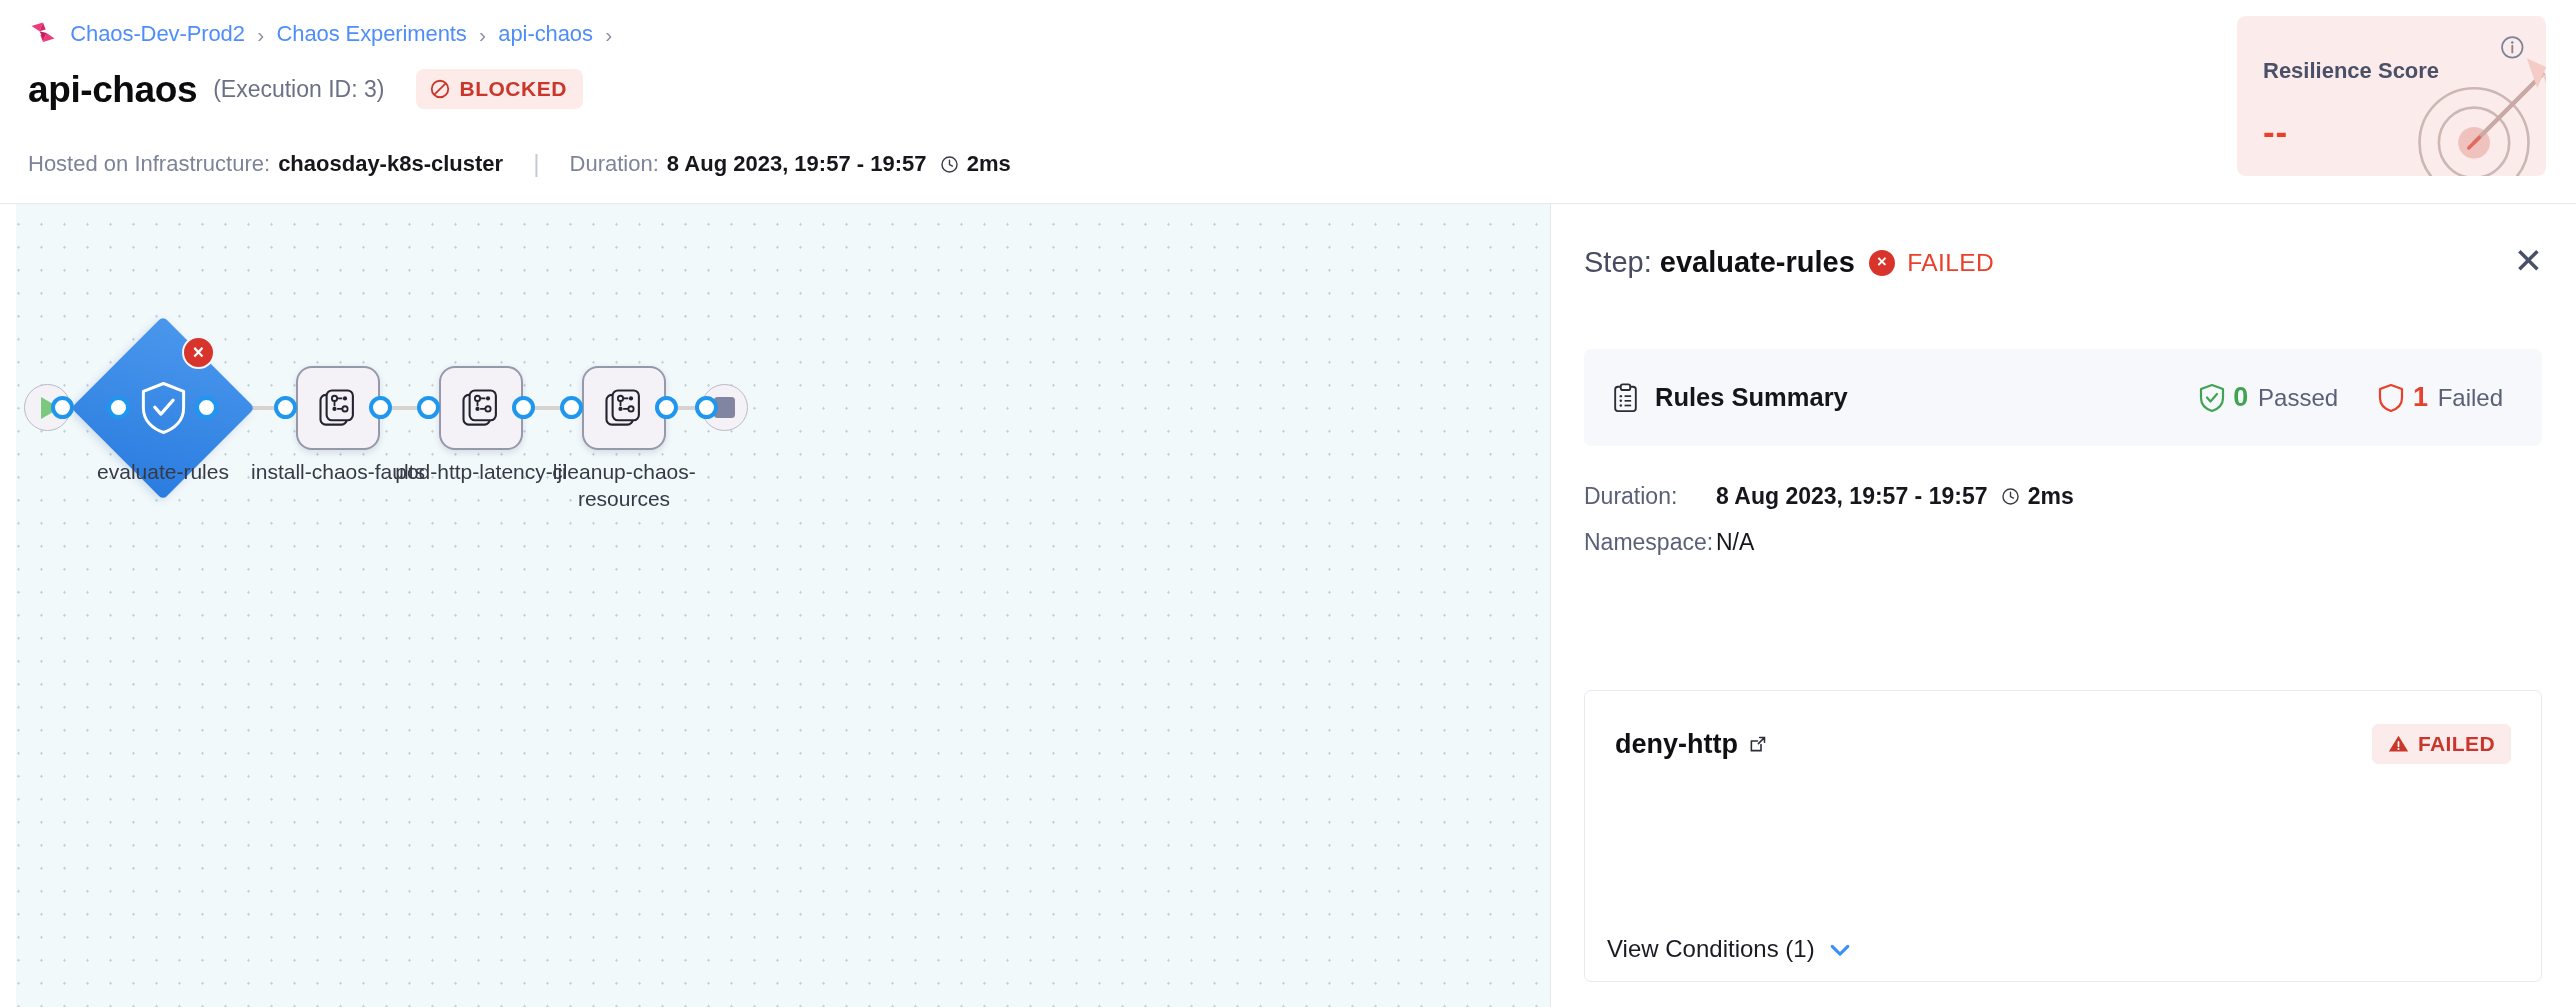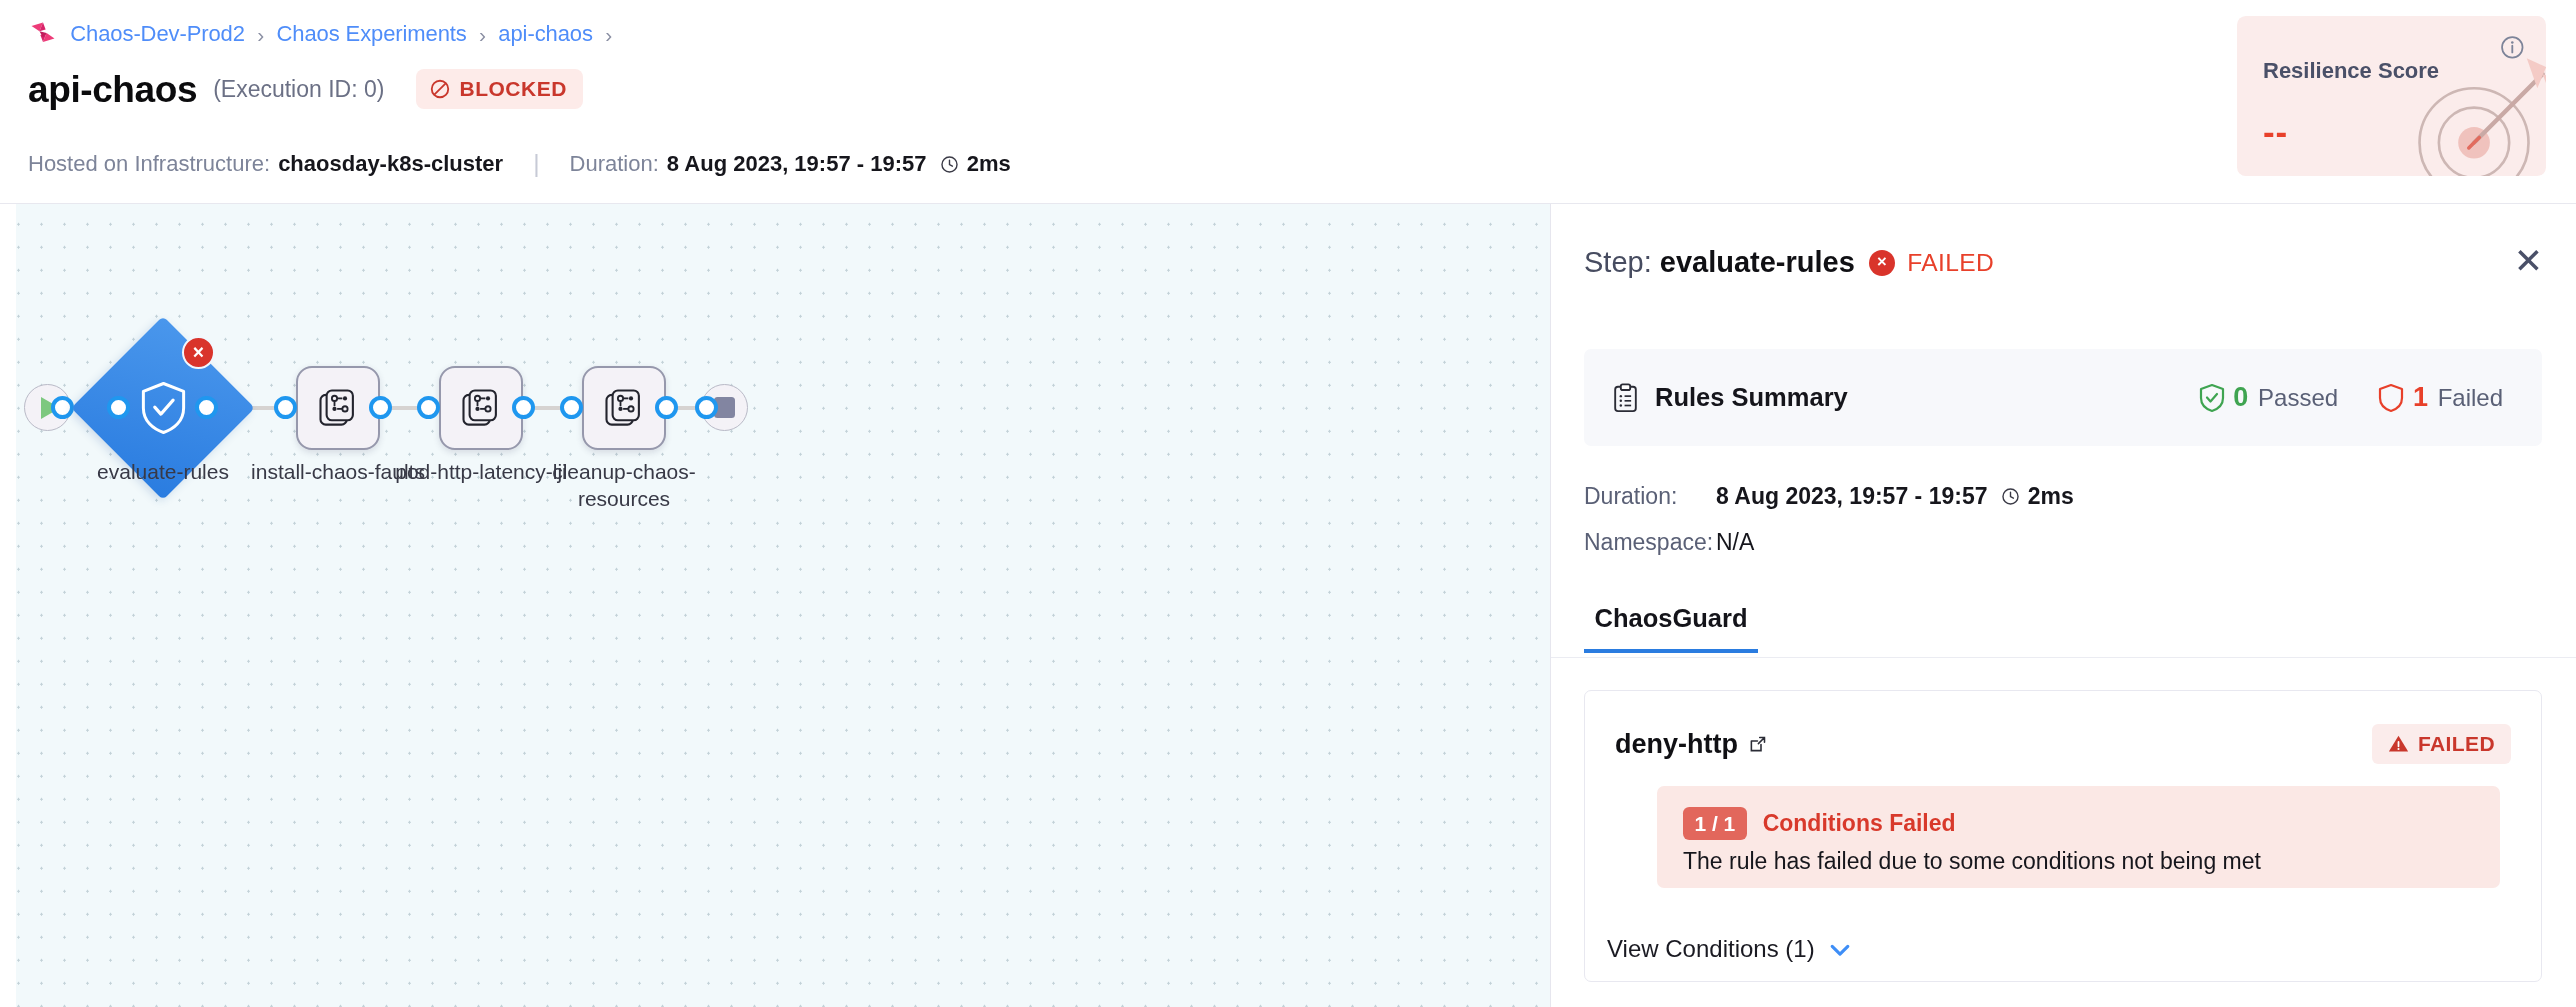--- a/index.html
+++ b/index.html
@@ -296,21 +296,21 @@
       <a class="bc-link" href="#">Chaos-Dev-Prod2</a>
       <span class="bc-sep">›</span>
       <a class="bc-link" href="#">Chaos Experiments</a>
       <span class="bc-sep">›</span>
       <a class="bc-link" href="#">api-chaos</a>
       <span class="bc-sep">›</span>
     </div>
 
     <div class="title-row">
       <span class="page-title">api-chaos</span>
-      <span class="exec-id">(Execution ID: 0)</span>
+      <span class="exec-id">(Execution ID: 3)</span>
       <span class="blocked-badge">
         <svg width="22" height="22" viewBox="0 0 24 24">
           <circle cx="12" cy="12" r="9" fill="none" stroke="#c9372c" stroke-width="2"></circle>
           <line x1="5.8" y1="18.2" x2="18.2" y2="5.8" stroke="#c9372c" stroke-width="2"></line>
         </svg>
         <span class="lbl">BLOCKED</span>
       </span>
     </div>
 
     <div class="meta-row">
@@ -503,48 +503,38 @@
         <path d="M12 7.2 V12 L15.3 13.9" fill="none" stroke="#3a3a46" stroke-width="1.6" stroke-linecap="round"></path>
       </svg>
       <span class="v">2ms</span>
     </div>
 
     <div class="kv kv-ns">
       <span class="k">Namespace:</span>
       <span class="v">N/A</span>
     </div>
 
-    <div class="tabs">
-      <div class="tab">ChaosGuard</div>
-    </div>
 
     <div class="rule-card">
       <div class="rule-head">
         <span class="rule-name">deny-http</span>
         <svg class="ext-ico" width="21" height="21" viewBox="0 0 24 24">
           <path d="M5 8 H12 M5 8 V19 H16 V12" fill="none" stroke="#2b2c36" stroke-width="1.8" stroke-linecap="round"></path>
           <path d="M13 11 L20 4 M14.5 4 H20 V9.5" fill="none" stroke="#2b2c36" stroke-width="1.8" stroke-linecap="round"></path>
         </svg>
         <span class="failed-pill">
           <svg width="21" height="19.3" viewBox="0 0 24 22">
             <path d="M12 2 L23 20 H1 Z" fill="#c9372c"></path>
             <rect x="11" y="8" width="2" height="7" rx="1" fill="#fff"></rect>
             <circle cx="12" cy="17.2" r="1.2" fill="#fff"></circle>
           </svg>
           <span class="lbl">FAILED</span>
         </span>
       </div>
 
-      <div class="cond-box">
-        <div class="cond-top">
-          <span class="cond-badge">1 / 1</span>
-          <span class="cond-title">Conditions Failed</span>
-        </div>
-        <div class="cond-desc">The rule has failed due to some conditions not being met</div>
-      </div>
 
       <div class="view-cond">
         <span>View Conditions (1)</span>
         <svg class="chev" width="26" height="17.6" viewBox="0 0 30 20">
           <path d="M6 6 L15 15 L24 6" fill="none" stroke="#3e8ef7" stroke-width="3.6" stroke-linecap="round" stroke-linejoin="round"></path>
         </svg>
       </div>
     </div>
 
   </div>

